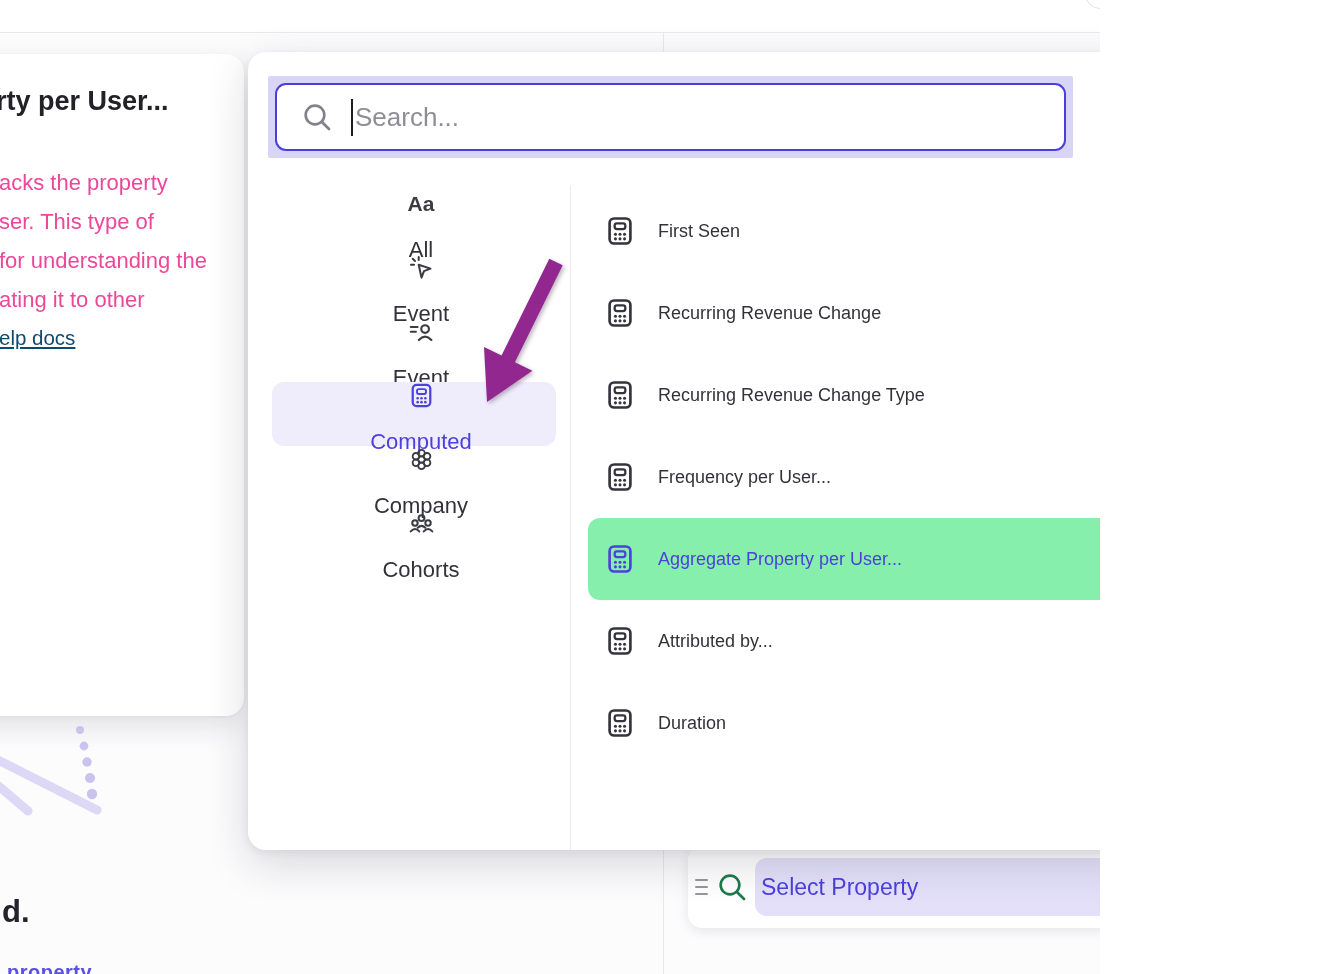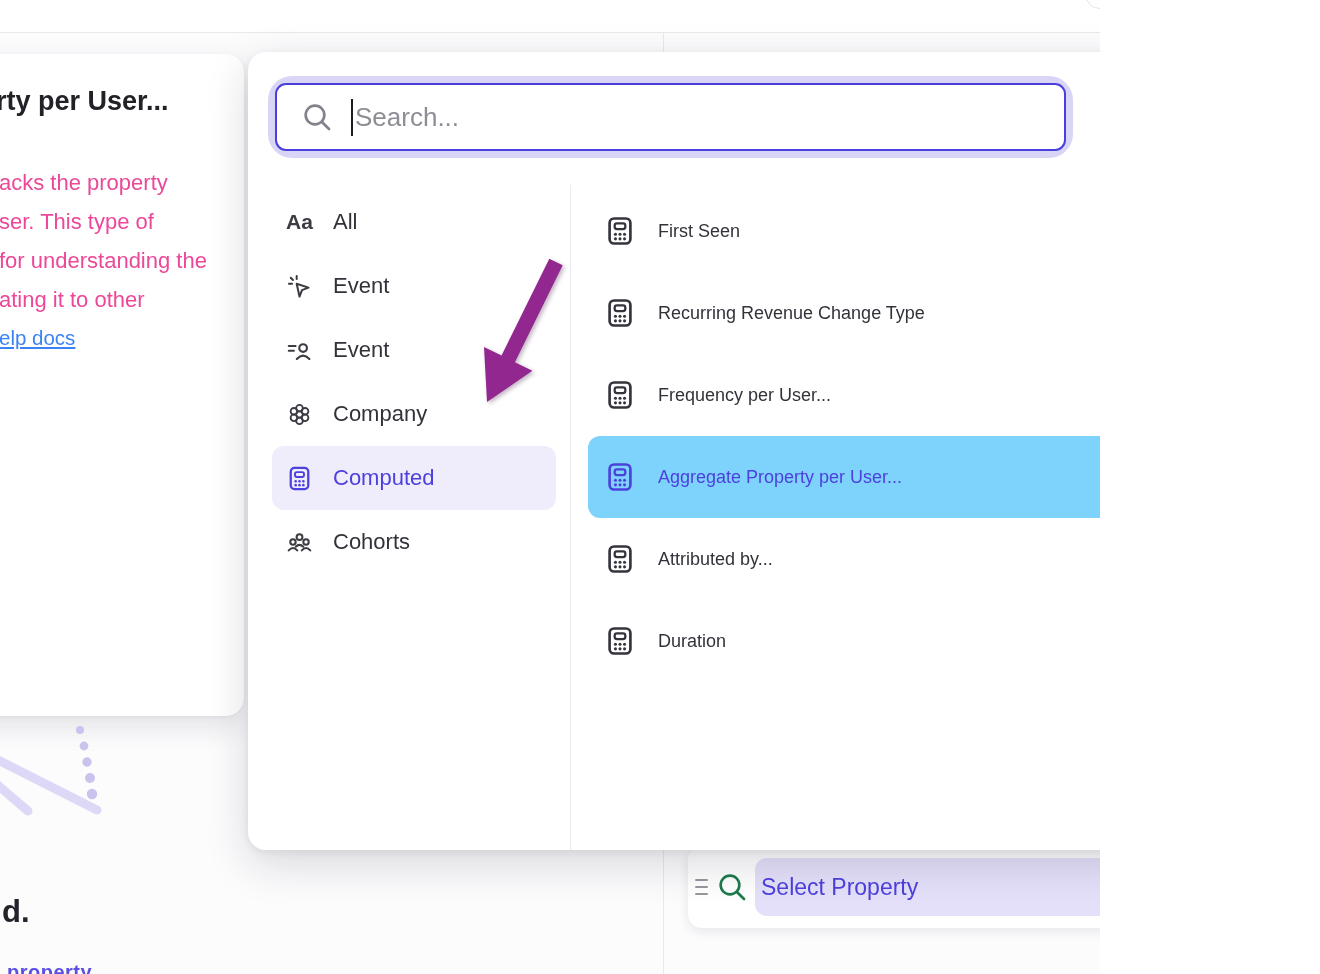--- a/index.html
+++ b/index.html
@@ -17,21 +17,21 @@
   .bg-right-card { position:absolute; background:#fff; border:1px solid #eaeaee; border-radius:16px; }
   .bg-right-card.c1 { left:1293px; top:246px; width:46px; height:74px; }
   .bg-right-card.c2 { left:1293px; top:446px; width:46px; height:118px; }
 
   
   .tooltip-card { position:absolute; left:-70px; top:54px; width:314px; height:662px; background:#fff;
     border-radius:18px; box-shadow:0 10px 28px rgba(30,30,60,.12), 0 1px 3px rgba(30,30,60,.06); }
   .tooltip-title { position:absolute; left:66px; top:32px; font-size:27px; font-weight:bold;
     color:#212127; white-space:nowrap; }
   .tooltip-line { position:absolute; left:69px; font-size:22px; color:#ec4899; white-space:nowrap; }
-  .tooltip-link { position:absolute; left:69px; font-size:20.5px; color:#3b82f6; text-decoration:underline; white-space:nowrap; }
+  .tooltip-link { position:absolute; left:69px; font-size:20.5px; color:#0c4a6e; text-decoration:underline; white-space:nowrap; }
 
   
   .illustration { position:absolute; left:0; top:718px; width:130px; height:112px; }
   .bottom-heading { position:absolute; left:2px; top:894px; font-size:31px; font-weight:bold; color:#23232b; white-space:nowrap; }
   .bottom-link-frag { position:absolute; left:7px; top:961px; font-size:20px; font-weight:600;
     color:#5b50e2; letter-spacing:.5px; white-space:nowrap; }
 
   
   .select-card { position:absolute; left:688px; top:846px; width:612px; height:82px; background:#fff;
     border-radius:14px; box-shadow:0 3px 12px rgba(30,30,60,.10); }
@@ -39,48 +39,48 @@
   .menu-lines i { position:absolute; left:0; width:13px; height:2.4px; background:#97979f; border-radius:2px; display:block; }
   .menu-lines i:nth-child(1){top:0;} .menu-lines i:nth-child(2){top:7px;} .menu-lines i:nth-child(3){top:14px;}
   .green-search { position:absolute; left:28px; top:25px; width:32px; height:32px; color:#1d7b4c; }
   .select-pill { position:absolute; left:67px; top:12px; width:534px; height:58px; background:#e4e0fa;
     border-radius:12px; display:flex; align-items:center; padding-left:6px; }
   .select-pill span { font-size:23px; font-weight:500; color:#4d41dd; }
 
   
   .modal { position:absolute; left:248px; top:52px; width:1040px; height:798px; background:#fff;
     border-radius:18px; box-shadow:0 14px 44px rgba(25,25,50,.16), 0 2px 8px rgba(25,25,50,.07); }
-  .search-ring { position:absolute; left:20px; top:24px; width:805px; height:82px; border-radius:24px; background:#d9d5f6; }
+  .search-ring { position:absolute; left:20px; top:24px; width:805px; height:82px; border-radius:2px; background:#d9d5f6; }
   .search-box { position:absolute; left:7px; top:7px; right:7px; bottom:7px; background:#fff;
     border:2px solid #4a3fdc; border-radius:11px; }
   .search-box svg { position:absolute; left:24px; top:16px; width:32px; height:32px; color:#82828b; }
   .search-caret { position:absolute; left:74px; top:14px; width:2px; height:37px; background:#1c1c22; }
   .search-box input { position:absolute; left:78px; top:0; width:690px; height:100%; border:none; outline:none;
     font-size:26px; color:#33333b; background:transparent; font-family:"Liberation Sans", sans-serif; }
   .search-box input::placeholder { color:#8d8d96; }
   .create-btn { position:absolute; left:856px; top:42px; height:50px; display:flex; align-items:center; gap:28px; cursor:pointer; }
   .create-btn svg { width:27px; height:27px; color:#2e2e35; }
   .create-btn span { font-size:26px; font-weight:500; color:#2e2e35; }
 
   .col-divider { position:absolute; left:322px; top:133px; width:1px; height:665px; background:#ebebee; }
 
   .cat-list { position:absolute; left:24px; top:138px; width:284px; }
   .cat-row { position:relative; width:284px; height:64px; display:flex; align-items:center; gap:20px;
-    padding-left:14px; border-radius:12px; cursor:pointer; }
+    padding-left:14px; border-radius:12px; cursor:pointer;flex-direction:column; }
   .cat-row.selected { background:#efecfc; }
   .cat-icon { width:27px; height:27px; color:#3b3b43; flex:0 0 27px; display:flex; align-items:center; justify-content:center; }
   .cat-icon svg { width:27px; height:27px; }
   .cat-icon.aa { font-size:21px; font-weight:600; color:#3b3b43; letter-spacing:0; }
   .cat-label { font-size:22px; font-weight:500; color:#32323a; }
   .cat-row.selected .cat-label, .cat-row.selected .cat-icon { color:#4d41dd; }
 
   .prop-list { position:absolute; left:340px; top:138px; width:660px; }
   .prop-row { position:relative; width:660px; height:82px; display:flex; align-items:center; gap:22px;
     padding-left:16px; border-radius:12px; cursor:pointer; }
-  .prop-row.selected { background:#7dd3fc; }
+  .prop-row.selected { background:#86efac; }
   .prop-icon { width:32px; height:32px; color:#34343c; flex:0 0 32px; }
   .prop-icon svg { width:32px; height:32px; }
   .prop-label { font-size:18px; font-weight:400; color:#32323a; }
   .prop-row.selected .prop-label, .prop-row.selected .prop-icon { color:#4d41dd; }
   .prop-chevron { position:absolute; right:22px; top:31px; width:20px; height:20px; color:#4d41dd; }
 
   .arrow-annotation { position:absolute; left:470px; top:248px; width:100px; height:160px;
     filter:drop-shadow(2px 2px 2px rgba(50,0,50,.30)); z-index:50; }
 
   .hidden-defs { position:absolute; width:0; height:0; overflow:hidden; }
@@ -237,52 +237,58 @@
         <span class="cat-label">Event</span>
       </div>
       <div class="cat-row">
         <span class="cat-icon">
             <svg>
               <use href="#i-user"></use>
             </svg>
           </span>
         <span class="cat-label">Event</span>
       </div>
+      <div class="cat-row selected">
+        <span class="cat-icon">
+            <svg>
+              <use href="#i-calc"></use>
+            </svg>
+          </span>
+        <span class="cat-label">Computed</span>
+      </div>
       <div class="cat-row">
         <span class="cat-icon">
             <svg>
               <use href="#i-company"></use>
             </svg>
           </span>
         <span class="cat-label">Company</span>
       </div>
-      <div class="cat-row selected">
-        <span class="cat-icon">
-            <svg>
-              <use href="#i-calc"></use>
-            </svg>
-          </span>
-        <span class="cat-label">Computed</span>
-      </div>
       <div class="cat-row">
         <span class="cat-icon">
             <svg>
               <use href="#i-cohorts"></use>
             </svg>
           </span>
         <span class="cat-label">Cohorts</span>
       </div>
     </div>
 
     <div class="prop-list">
       <div class="prop-row">
         <span class="prop-icon"><svg>
               <use href="#i-calc"></use>
             </svg></span>
         <span class="prop-label">First Seen</span>
+      </div>
+      <div class="prop-row">
+        <span class="prop-icon"><svg>
+              <use href="#i-calc"></use>
+            </svg></span>
+        <span class="prop-label">Recurring Revenue Change</span>
       </div>
       <div class="prop-row">
         <span class="prop-icon"><svg>
               <use href="#i-calc"></use>
             </svg></span>
         <span class="prop-label">Recurring Revenue Change Type</span>
       </div>
       <div class="prop-row">
         <span class="prop-icon"><svg>
               <use href="#i-calc"></use>

